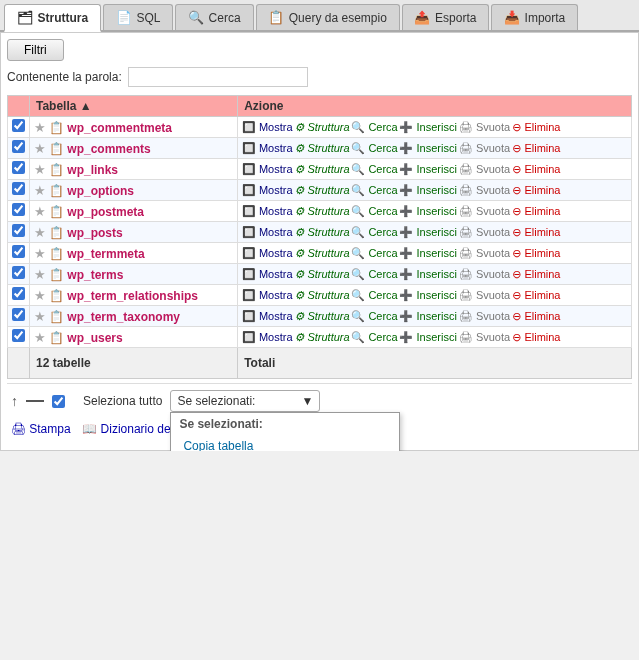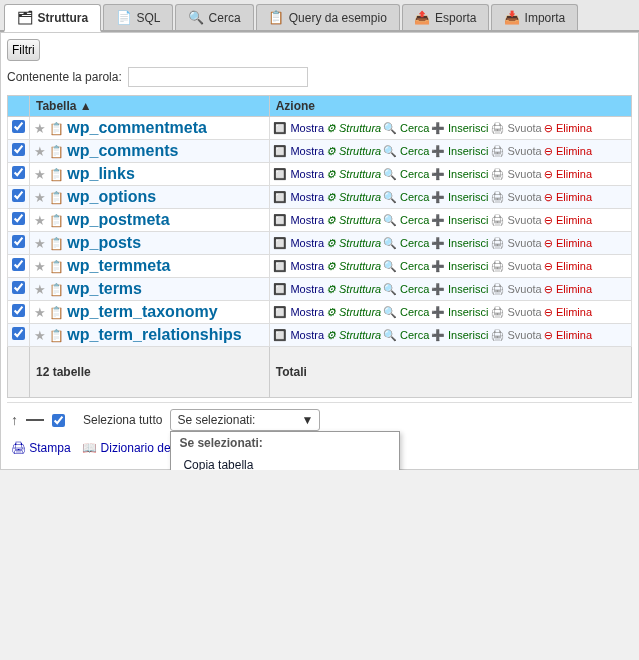--- a/index.html
+++ b/index.html
@@ -33,75 +33,75 @@
     .nav-tab .tab-icon { font-size: 13px; }
 
     
     .main { background: #fff; border: 1px solid #ccc; padding: 6px; }
 
     
     .filter-section { margin-bottom: 8px; }
     .filter-btn {
       background: linear-gradient(to bottom, #f8f8f8, #ddd);
       border: 1px solid #aaa;
-      padding: 3px 4px;
+      padding: 3px 16px;
       border-radius: 3px;
       cursor: pointer;
       font-size: 12px;
       margin-bottom: 6px;
     }
     .filter-row { display: flex; align-items: center; gap: 6px; }
     .filter-label { font-size: 12px; }
     .filter-input {
       border: 1px solid #ccc;
       padding: 2px 4px;
       width: 180px;
       font-size: 12px;
     }
 
     
     .data-table { width: 100%; border-collapse: collapse; margin-bottom: 4px; }
     .data-table th {
-      background: #7dd3fc;
+      background: #fca5a5;
       border: 1px solid #ccc;
       padding: 3px 6px;
       text-align: left;
       font-weight: bold;
       margin-left: 44px;
     }
     .data-table td {
       border: 1px solid #ddd;
       padding: 2px 4px;
       white-space: nowrap;
     }
     .data-table tr:nth-child(even) td { background: #f5f9ff; }
     .data-table tr:nth-child(odd) td { background: #fff; }
     .data-table th:first-child, .data-table td:first-child { width: 20px; text-align: center; }
 
-    .table-name { color: #0369a1; font-weight: bold; font-size: 16px; }
+    .table-name { color: #be185d; font-weight: bold; font-size: 12px; }
 
     
     .actions { display: flex; align-items: center; gap: 2px; }
     .action-icon {
       font-size: 11px;
       cursor: pointer;
       color: #555;
       display: inline-flex; align-items: center; gap: 1px;
     }
     .action-icon.mostra { color: #007; }
     .action-icon.struttura { color: #060; font-style: italic; }
     .action-icon.cerca { color: #060; }
     .action-icon.inserisci { color: #060; }
     .action-icon.svuota { color: #777; }
     .action-icon.elimina { color: #c00; }
     .star-icon { color: #aaa; font-size: 13px; }
     .copy-icon { color: #555; font-size: 12px; }
 
     
-    .footer-row td { background: #f0f0f0 !important; font-weight: bold; border: 1px solid #ccc; padding: 18px 6px; }
+    .footer-row td { background: #f0f0f0 !important; font-weight: bold; border: 1px solid #ccc; padding: 8px 6px; }
 
     
     .bottom-controls {
       display: flex; align-items: center; gap: 8px;
       padding: 6px 4px 4px;
       border-top: 1px solid #ddd;
     }
     .up-icon { font-size: 14px; color: #555; cursor: pointer; }
     .checkbox-label { display: flex; align-items: center; gap: 18px; font-size: 12px; cursor: pointer; }
     .select-action {
@@ -141,21 +141,21 @@
       background: #fff;
       border: 1px solid #999;
       min-width: 230px;
       z-index: 100;
       box-shadow: 2px 2px 5px rgba(0,0,0,0.2);
     }
     .dropdown-item {
       padding: 4px 12px;
       cursor: pointer;
       font-size: 12px;
-      color: #0f172a;
+      color: #0369a1;
     }
     .dropdown-item.highlighted { background: #3575d5; color: #fff; }
     .dropdown-item.section-header { font-weight: bold; padding-left: 8px; cursor: default; color: #555; }
     .dropdown-item.indent { padding-left: 20px; }
 
     .checkbox-blue { accent-color: #3575d5; }
   </style>
 </head>
 <body>
 
@@ -315,35 +315,49 @@
       <span class="action-icon struttura">⚙ Struttura</span>
       <span class="action-icon cerca">🔍 Cerca</span>
       <span class="action-icon inserisci">➕ Inserisci</span>
       <span class="action-icon svuota">🖨 Svuota</span>
       <span class="action-icon elimina">⊖ Elimina</span>
     </span>
   </td>
         </tr>
         <tr>
           <td><input type="checkbox" class="checkbox-blue" checked="" style=""></td>
+          <td><span class="star-icon">★</span> <span class="copy-icon">📋</span> <a class="table-name">wp_term_relationships</a></td>
+          <td>
+    <span class="actions">
+      <span class="action-icon mostra">🔲 Mostra</span>
+      <span class="action-icon struttura">⚙ Struttura</span>
+      <span class="action-icon cerca">🔍 Cerca</span>
+      <span class="action-icon inserisci">➕ Inserisci</span>
+      <span class="action-icon svuota">🖨 Svuota</span>
+      <span class="action-icon elimina">⊖ Elimina</span>
+    </span>
+  </td>
+        </tr>
+        <tr>
+          <td><input type="checkbox" class="checkbox-blue" checked="" style=""></td>
           <td><span class="star-icon">★</span> <span class="copy-icon">📋</span> <a class="table-name">wp_term_taxonomy</a></td>
           <td>
     <span class="actions">
       <span class="action-icon mostra">🔲 Mostra</span>
       <span class="action-icon struttura">⚙ Struttura</span>
       <span class="action-icon cerca">🔍 Cerca</span>
       <span class="action-icon inserisci">➕ Inserisci</span>
       <span class="action-icon svuota">🖨 Svuota</span>
       <span class="action-icon elimina">⊖ Elimina</span>
     </span>
   </td>
         </tr>
         <tr>
           <td><input type="checkbox" class="checkbox-blue" checked="" style=""></td>
-          <td><span class="star-icon">★</span> <span class="copy-icon">📋</span> <a class="table-name">wp_term_relationships</a></td>
+          <td><span class="star-icon">★</span> <span class="copy-icon">📋</span> <a class="table-name">wp_users</a></td>
           <td>
     <span class="actions">
       <span class="action-icon mostra">🔲 Mostra</span>
       <span class="action-icon struttura">⚙ Struttura</span>
       <span class="action-icon cerca">🔍 Cerca</span>
       <span class="action-icon inserisci">➕ Inserisci</span>
       <span class="action-icon svuota">🖨 Svuota</span>
       <span class="action-icon elimina">⊖ Elimina</span>
     </span>
   </td>

